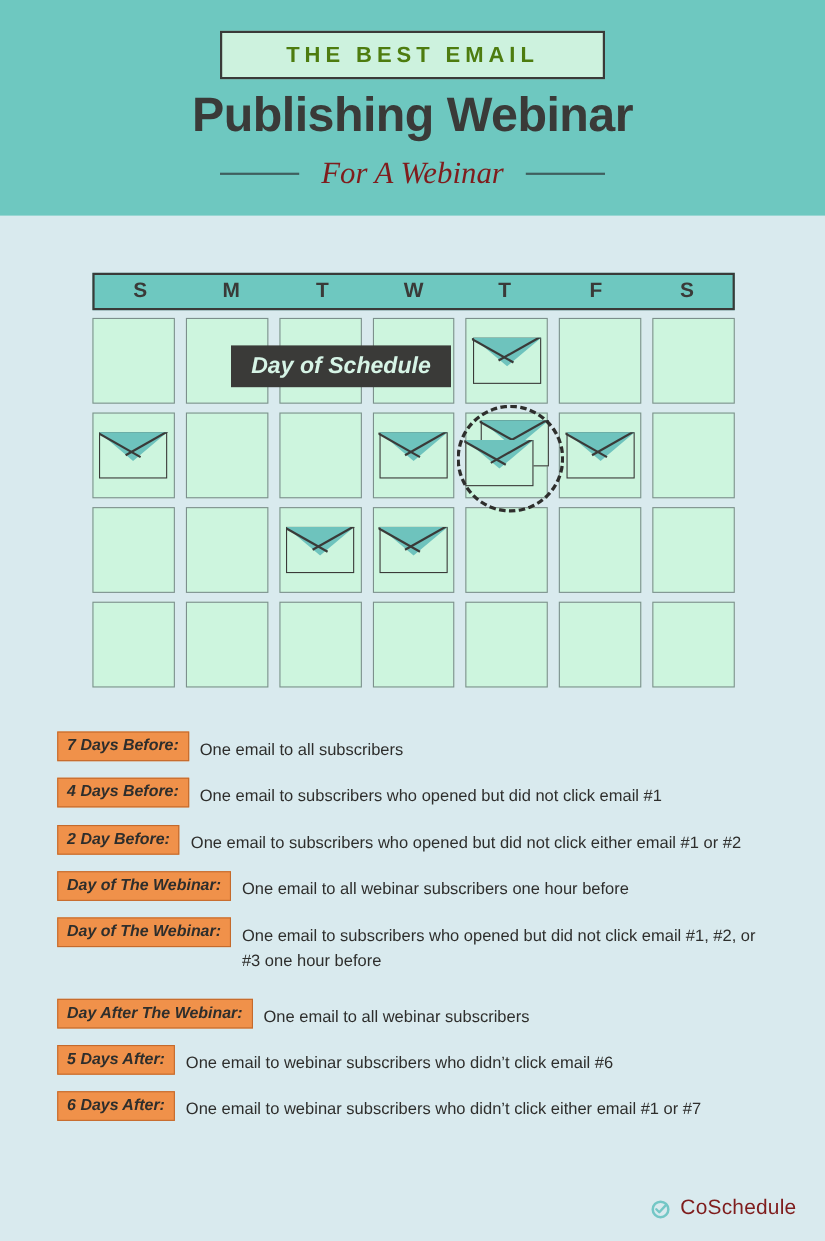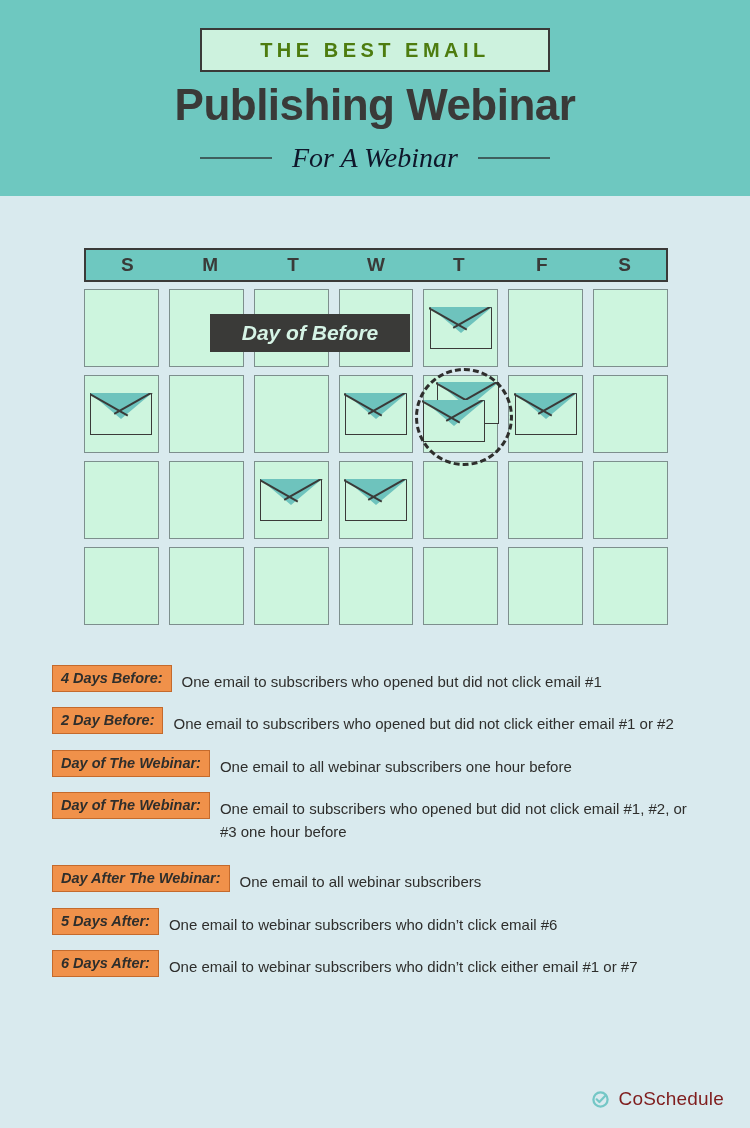--- a/index.html
+++ b/index.html
@@ -33,21 +33,21 @@
     color:#3a3a38;letter-spacing:-0.5px;
     line-height:1.05;
   }
   .subtitle-row{
     position:absolute;left:0;top:142px;width:750px;
     display:flex;align-items:center;justify-content:center;gap:20px;
   }
   .sub-dash{width:72px;height:2px;background:#3f5f5e;}
   .subtitle-text{
     font-family:"Liberation Serif",serif;
-    font-style:italic;font-size:28px;color:#0f172a;
+    font-style:italic;font-size:28px;color:#7f1d1d;
     white-space:nowrap;
   }
 
   
   .calendar{
     position:absolute;left:84px;top:248px;width:584px;
   }
   .day-head{
     display:grid;grid-template-columns:repeat(7,1fr);
     background:#6ec8c0;border:2px solid #3a3a38;
@@ -184,21 +184,21 @@
       <div>S</div>
       <div>M</div>
       <div>T</div>
       <div>W</div>
       <div>T</div>
       <div>F</div>
       <div>S</div>
     </div>
   <div class="grid-rows" id="grid-rows">
     <div class="webinar-label">
-      <span>Day of Before</span>
+      <span>Day of Schedule</span>
     </div>
   <div class="cal-row">
         <div class="cell"></div>
         <div class="cell"></div>
         <div class="cell"></div>
         <div class="cell"></div>
         <div class="cell">
           <div class="env">
             <div class="flapline">
               <i class="l"></i>
@@ -282,20 +282,24 @@
         <div class="cell"></div>
         <div class="cell"></div>
         <div class="cell"></div>
         <div class="cell"></div>
         <div class="cell"></div>
       </div>
     </div>
 </div>
 
 <div class="legend" id="legend">
+    <div class="legend-item">
+      <div class="badge">7 Days Before:</div>
+      <div class="legend-desc">One email to all subscribers</div>
+    </div>
     <div class="legend-item">
       <div class="badge">4 Days Before:</div>
       <div class="legend-desc">One email to subscribers who opened but did not click email #1</div>
     </div>
     <div class="legend-item">
       <div class="badge">2 Day Before:</div>
       <div class="legend-desc">One email to subscribers who opened but did not click either email #1 or #2</div>
     </div>
     <div class="legend-item">
       <div class="badge">Day of The Webinar:</div>

